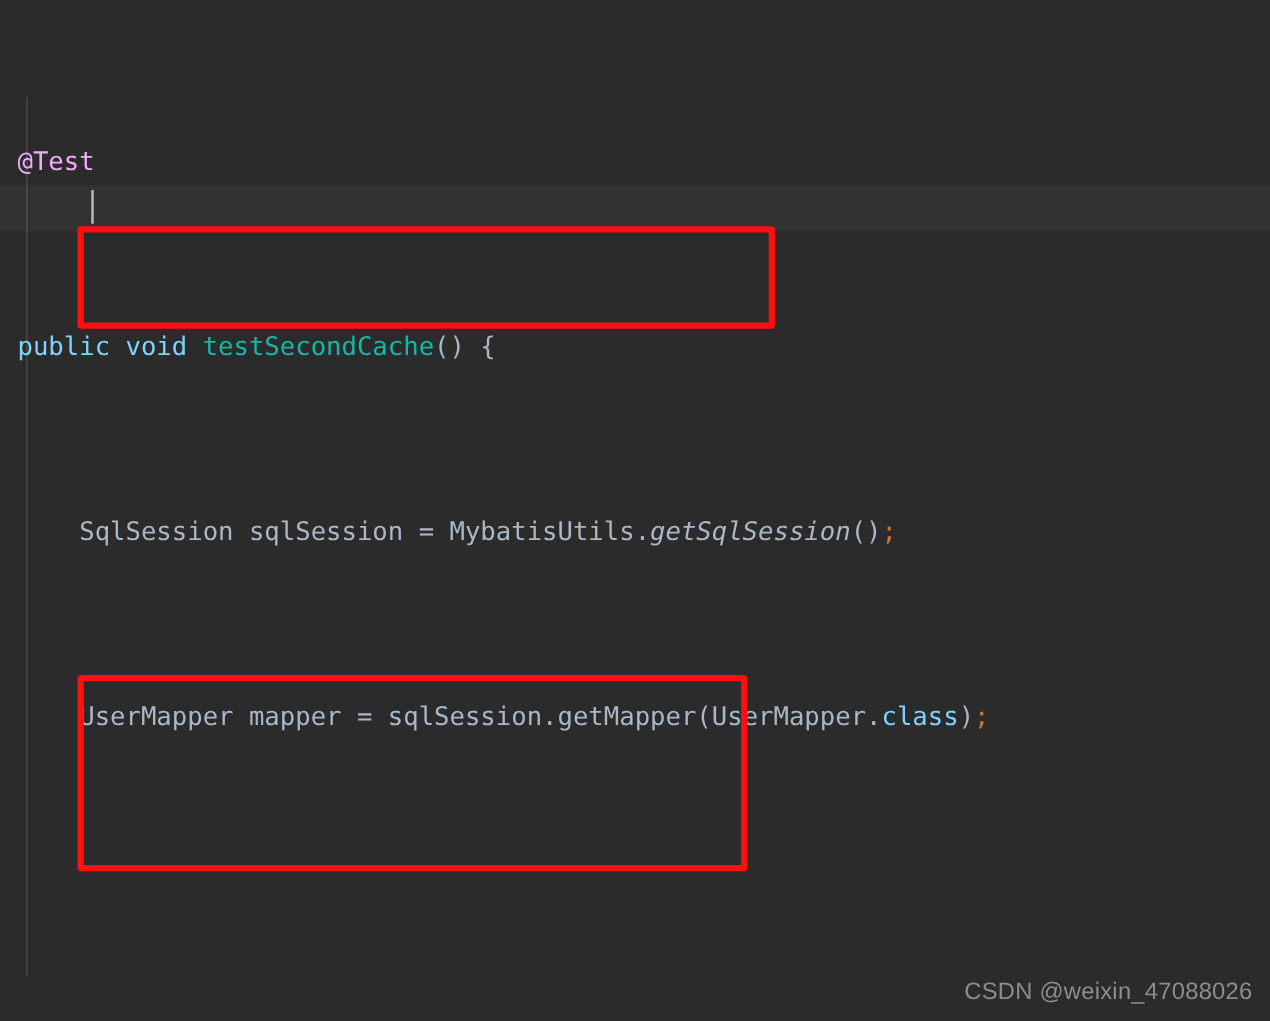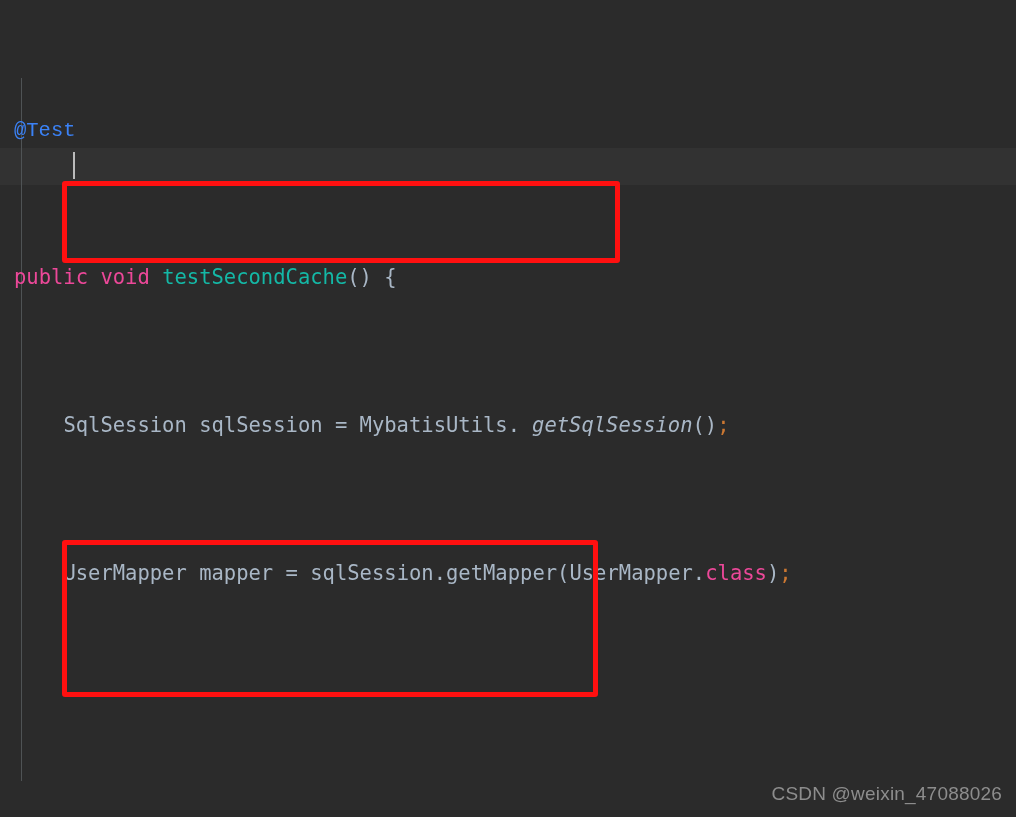--- a/index.html
+++ b/index.html
@@ -59,25 +59,25 @@
     color: #a9b7c6;
   }
 
   .code .line {
     height: 37px;
     padding-left: 14px;
     white-space: pre;
   }
 
   
-  .tok-annotation { color: #3b82f6; font-family: Liberation Mono, monospace; }
-  .tok-keyword    { color: #ec4899; }
+  .tok-annotation { color: #f0abfc; }
+  .tok-keyword    { color: #7dd3fc; }
   .tok-method     { color: #14b8a6; }
   .tok-plain      { color: #a9b7c6; }
-  .tok-static     { color: #a9b7c6; font-style: italic; margin-left: 12px; }
+  .tok-static     { color: #a9b7c6; font-style: italic; }
   .tok-semi       { color: #cc7832; }
 
   
   .caret {
     position: absolute;
     left: 73px;
     top: 152px;
     width: 2px;
     height: 27px;
     background: #bbbbbb;

